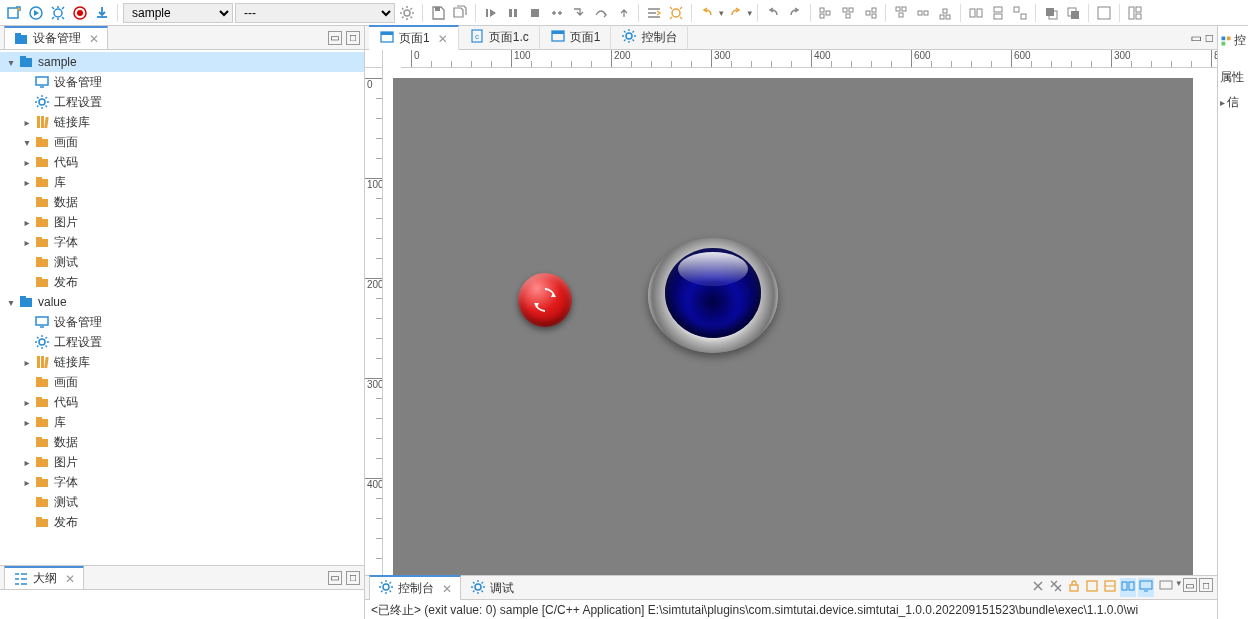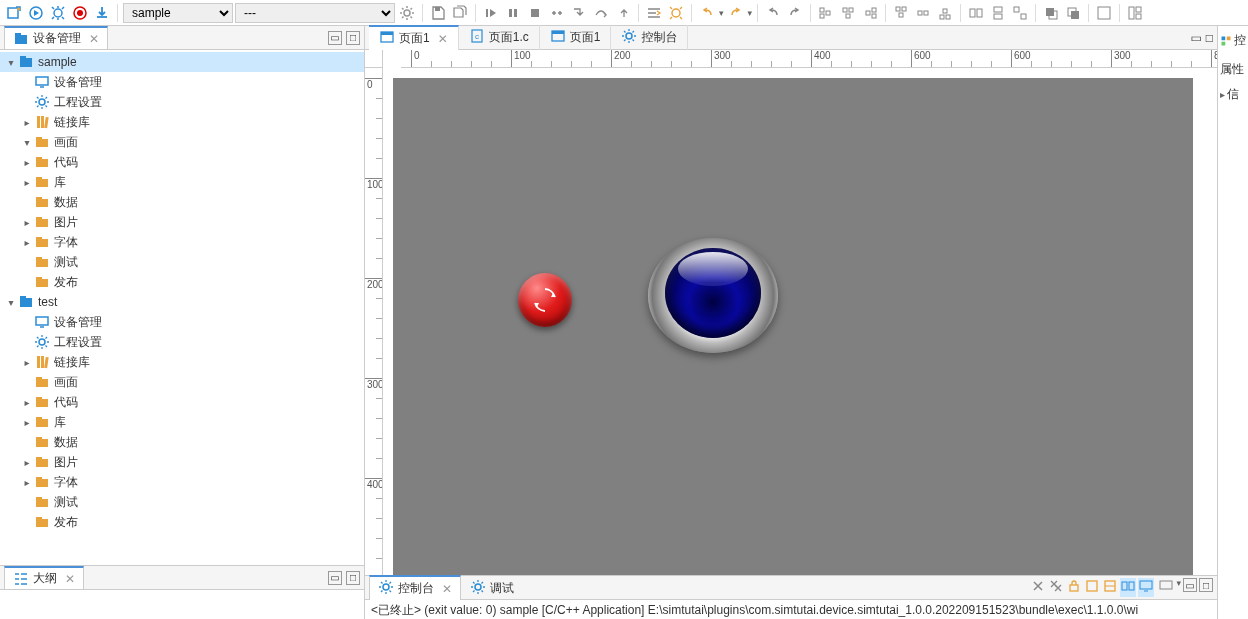--- a/index.html
+++ b/index.html
@@ -463,21 +463,21 @@
         </div>
         <div class="tree-row">
           <span class="indent" style="width:0px"></span>
           <span class="expander">▾</span>
           <span class="icon">
             <svg class="ic" viewBox="0 0 16 16">
               <rect x="2" y="4" width="12" height="9" class="folder-blue"></rect>
               <rect x="2" y="2" width="6" height="3" class="folder-blue"></rect>
             </svg>
           </span>
-          <span>test</span>
+          <span>value</span>
         </div>
         <div class="tree-row">
           <span class="indent" style="width:16px"></span>
           <span class="expander"></span>
           <span class="icon">
             <svg class="ic" viewBox="0 0 16 16">
               <rect x="2" y="3" width="12" height="8" fill="none" stroke="#2b8cd6" stroke-width="1.5"></rect>
               <path d="M6 13 H10" stroke="#2b8cd6" stroke-width="1.5"></path>
             </svg>
           </span>
@@ -818,21 +818,21 @@
 
   <div class="right-pane">
     <div class="p-title">
         <svg class="ic" viewBox="0 0 16 16">
           <rect x="2" y="2" width="5" height="5" fill="#2b8cd6"></rect>
           <rect x="9" y="2" width="5" height="5" fill="#e8a33d"></rect>
           <rect x="2" y="9" width="5" height="5" fill="#6c6"></rect>
         </svg>
         <span>控</span>
       </div>
-    <div class="p-title" style="margin-top:8px">
+    <div class="p-title" style="margin-top:16px">
         <span>属性</span>
       </div>
     <div class="p-title" style="margin-top:4px">
         <span class="expander">▸</span>
         <span>信</span>
       </div>
   </div>
 </div>
 
 </body></html>

